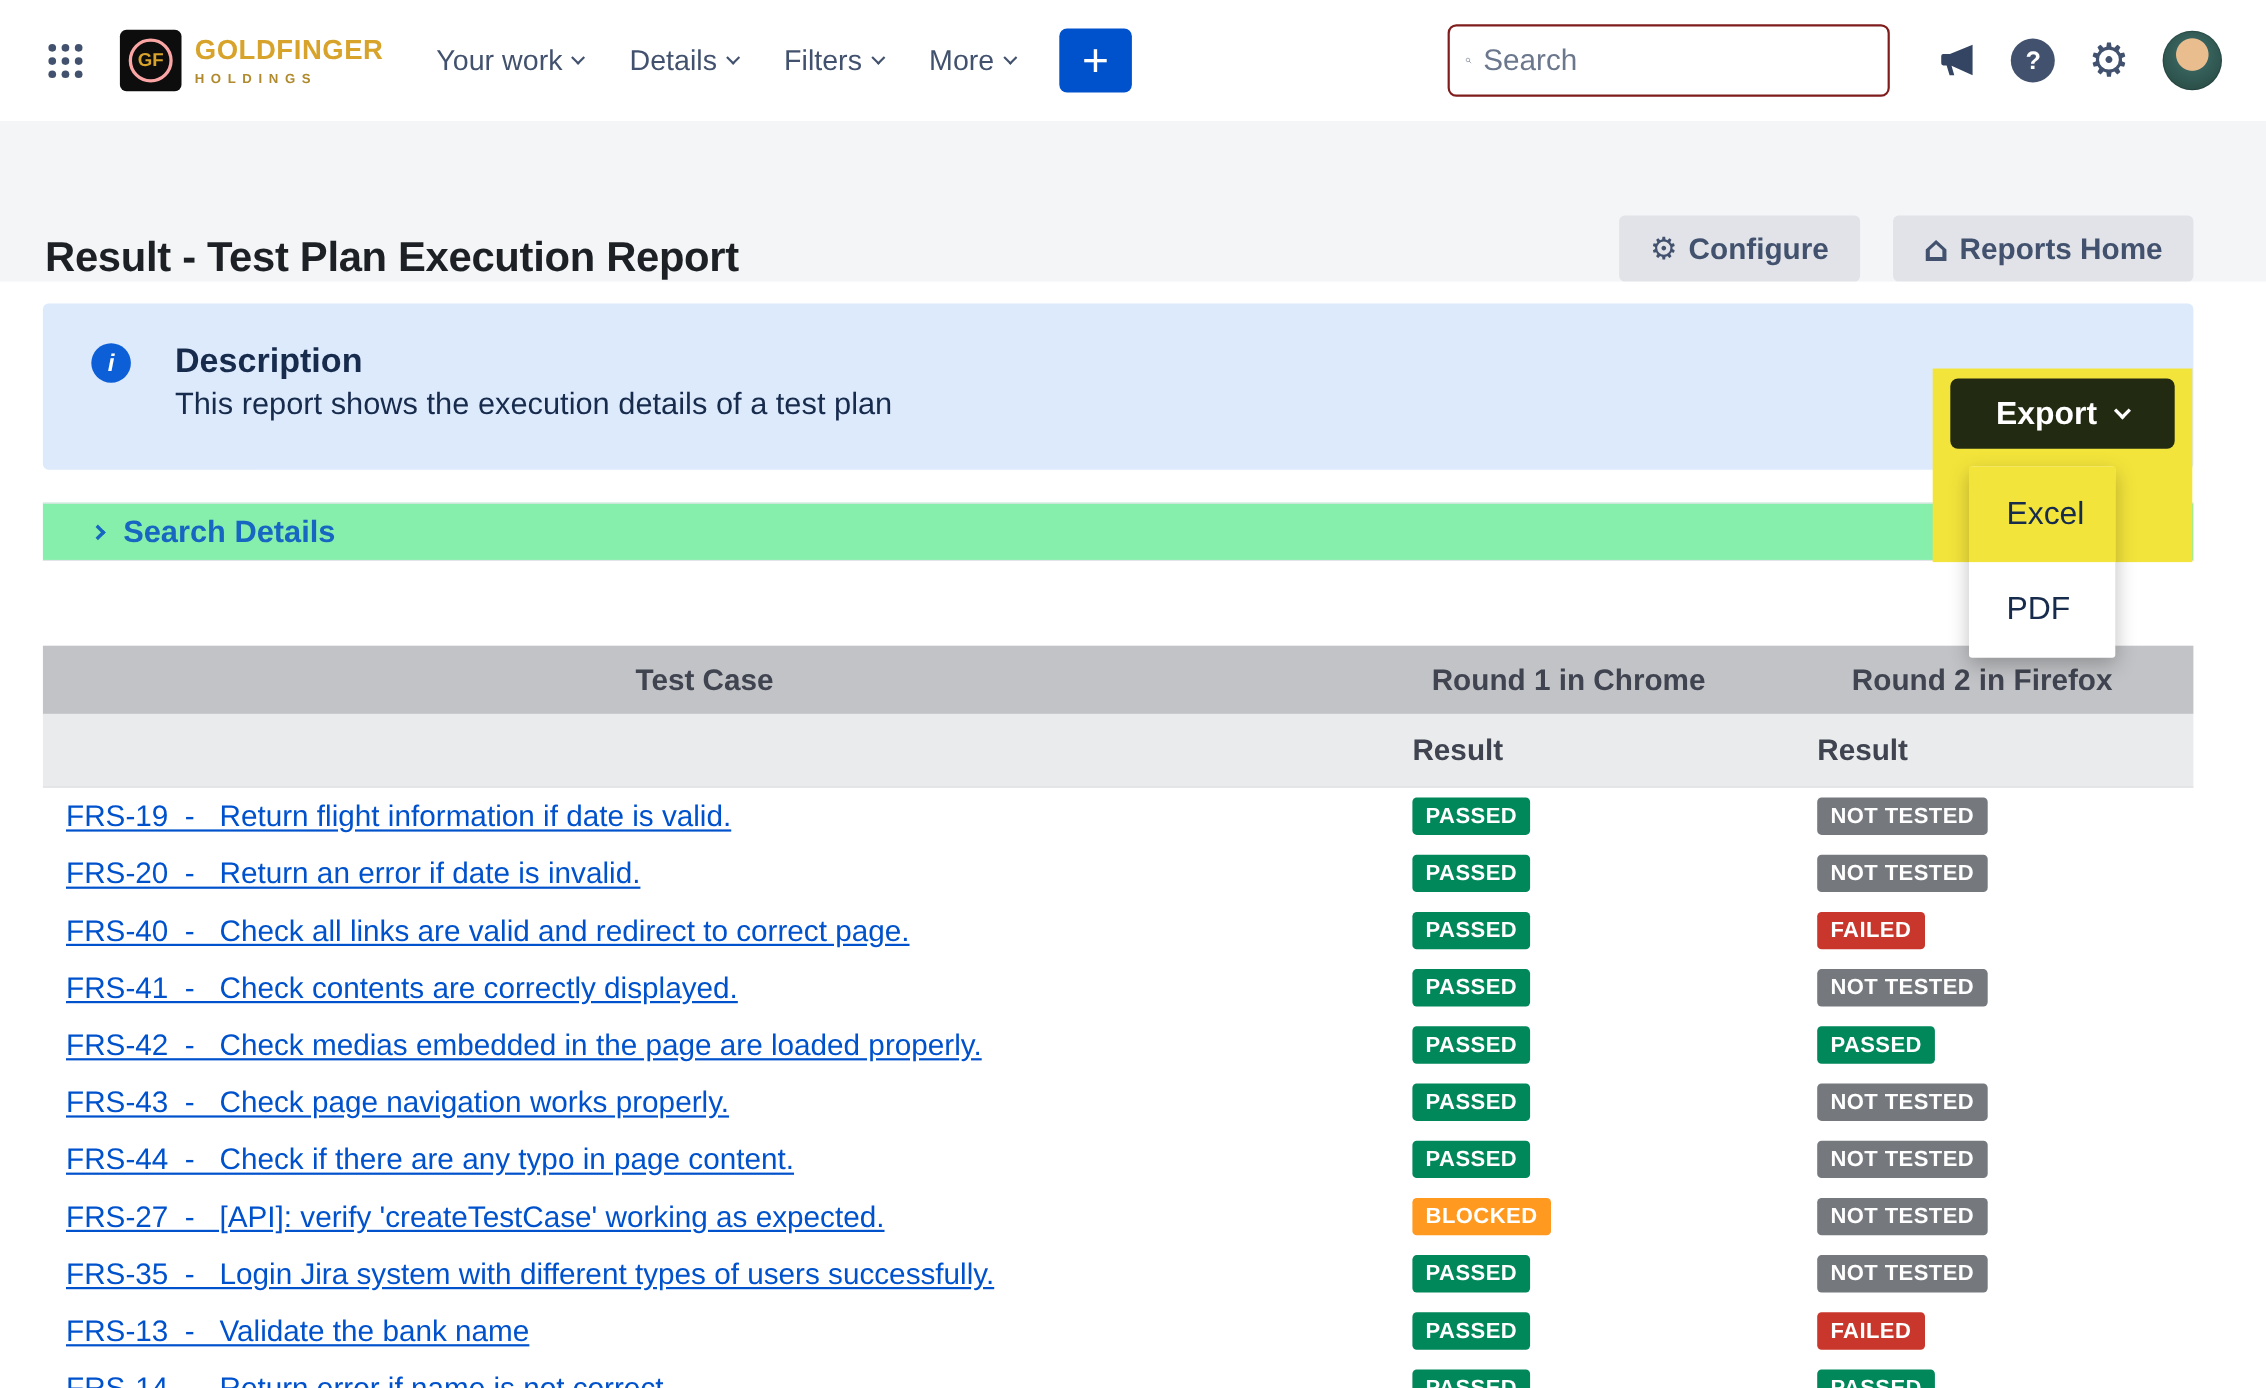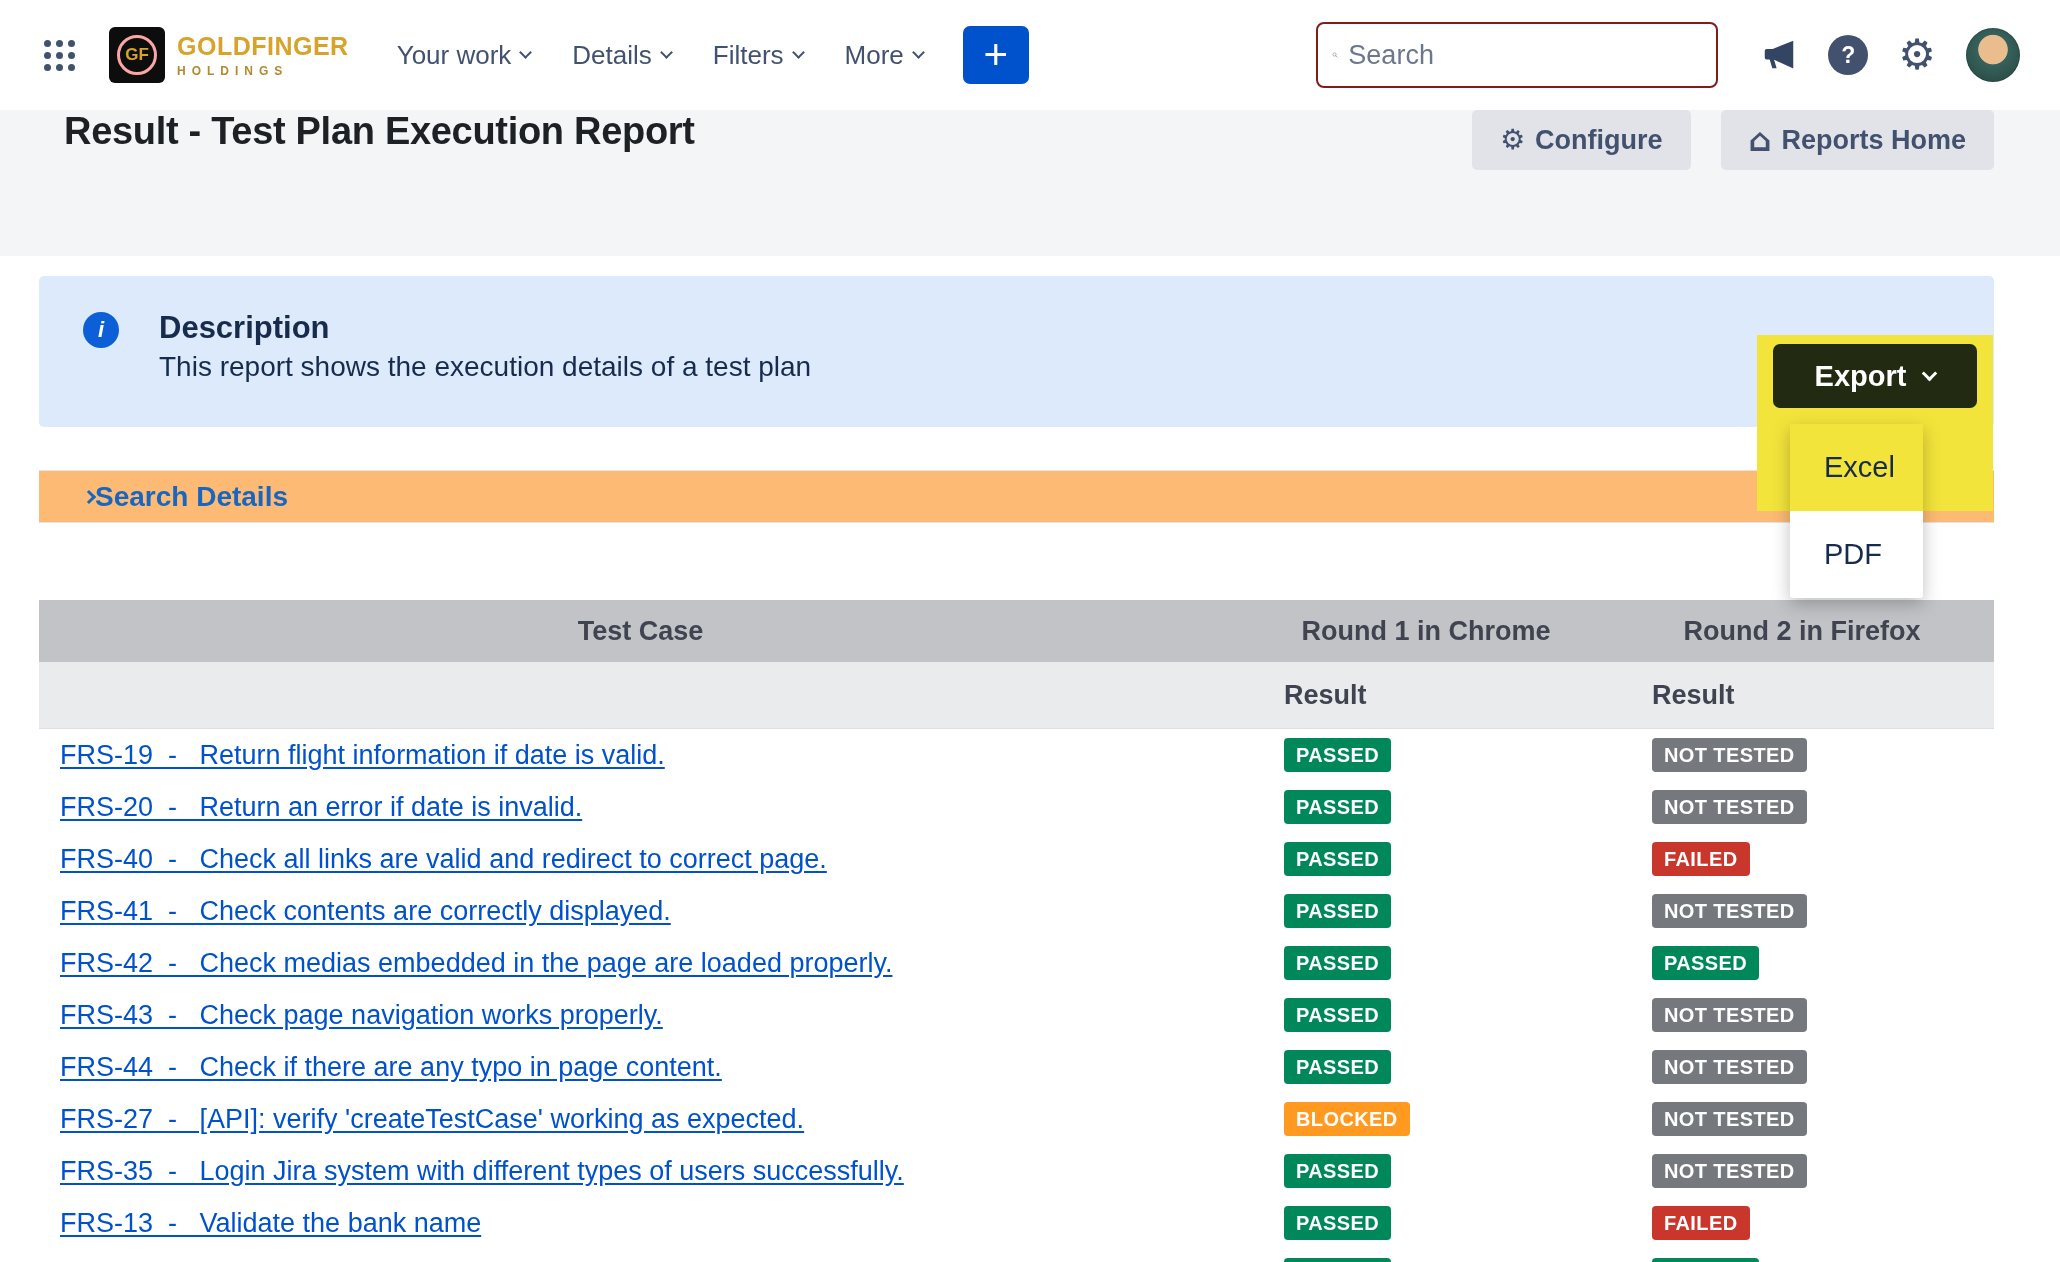--- a/index.html
+++ b/index.html
@@ -61,22 +61,22 @@
   .gear-glyph { font-family:"DejaVu Sans", sans-serif; font-size:42px; color:#42526e; line-height:1; }
   .avatar {
     width:54px; height:54px; border-radius:50%;
     background:radial-gradient(circle at 50% 40%, #e9bd8d 0%, #e9bd8d 34%, #37615c 36%, #24443d 100%);
     box-shadow:inset 0 0 0 1px rgba(0,0,0,.15); cursor:pointer;
   }
 
   
   .page-header {
     height:146px; background:#f4f5f7;
-    display:flex; align-items:flex-start;
-    padding:0 66px 0 64px;
+    display:flex; align-items:flex-end;
+    padding:0 66px 0 41px;
   }
   .page-header h1 { font-size:38px; font-weight:700; color:#1d2125; letter-spacing:-.3px; flex:1; }
   .hdr-actions { display:flex; gap:30px; }
   .hdr-btn {
     height:60px; padding:0 28px;
     background:rgba(9,30,66,0.08); border:none; border-radius:5px;
     display:flex; align-items:center; gap:10px; cursor:pointer;
     font-family:inherit; font-size:27px; font-weight:600; color:#42526e;
   }
   .hdr-btn .gear-glyph { font-size:28px; }
@@ -115,23 +115,23 @@
     box-shadow:0 6px 18px rgba(0,0,0,.25);
   }
   .dd-item {
     height:87px; display:flex; align-items:center; padding-left:34px;
     font-size:29px; color:#172b4d; cursor:pointer;
   }
   .dd-item.hl { background:#f3e43b; }
 
   
   .search-details {
-    margin:43px 66px 0 39px; height:53px;
-    background:#fdba74; border-top:1px solid #e2e4e9; border-bottom:1px solid #e2e4e9;
-    display:flex; align-items:center; gap:1px; padding-left:45px; cursor:pointer;
+    margin:30px 66px 0 39px; height:53px;
+    background:#86efac; border-top:1px solid #e2e4e9; border-bottom:1px solid #e2e4e9;
+    display:flex; align-items:center; gap:18px; padding-left:45px; cursor:pointer;
   }
   .chev-right { width:10px; height:10px; border-right:3px solid #1766c2; border-bottom:3px solid #1766c2; transform:rotate(-45deg); }
   .search-details span.lbl { font-size:28px; font-weight:700; color:#1766c2; }
 
   
   .report-table { margin:77px 66px 0 39px; }
   .grid-cols { display:grid; grid-template-columns:1fr 368px 384px; }
   .thead { background:#c2c3c6; height:62px; align-items:center; }
   .thead .cell { text-align:center; font-size:27px; font-weight:700; color:#3f4450; }
   .subhead { background:#eaebec; height:67px; align-items:center; border-bottom:1px solid #dddee1; }

